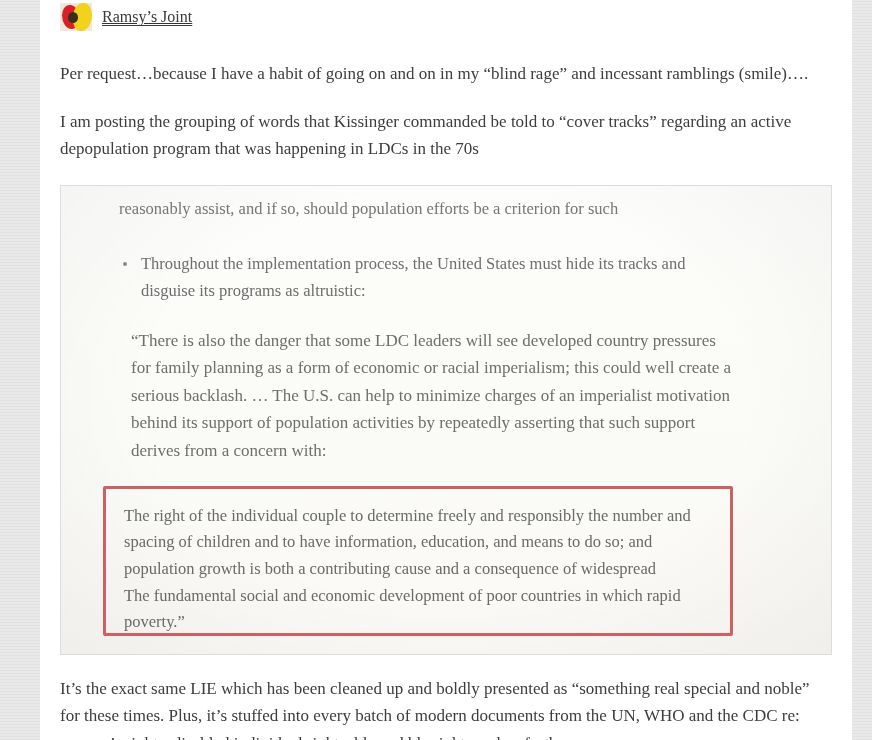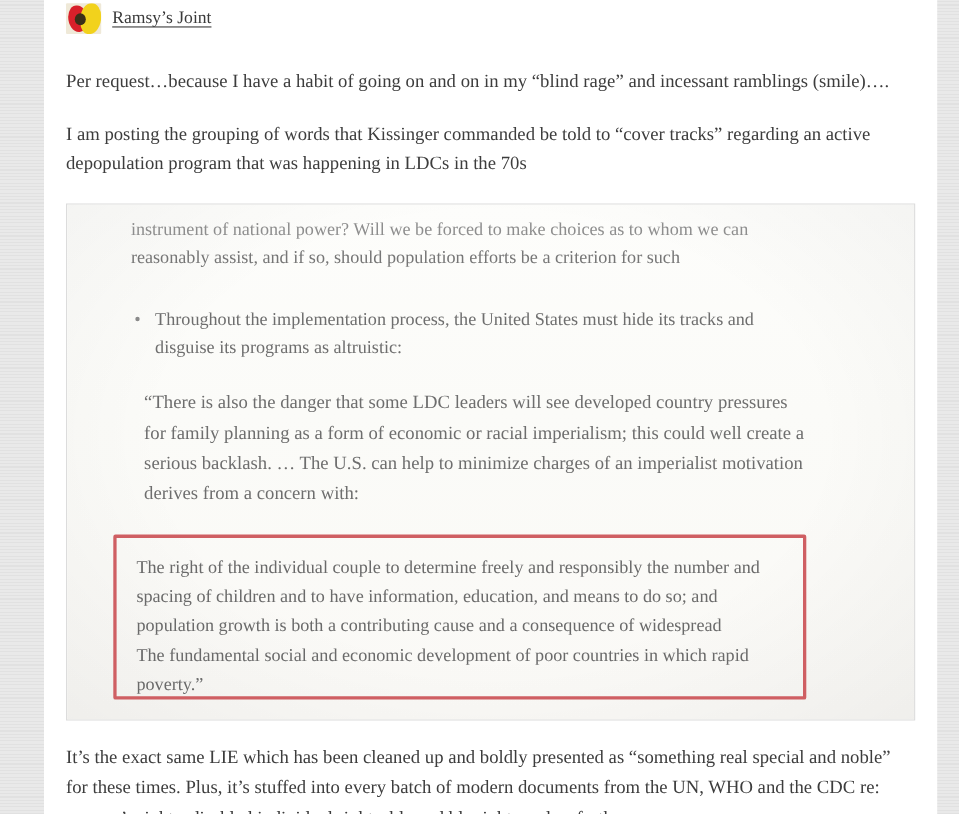--- a/index.html
+++ b/index.html
@@ -36,20 +36,21 @@
   .inner {
     padding: 0 20px 0 20px;
   }
 
   
   .byline {
     display: flex;
     align-items: center;
     padding-top: 2px;
     height: 30px;
+    text-decoration: underline;
   }
   .avatar {
     width: 32px;
     height: 28px;
     margin-right: 10px;
     position: relative;
     overflow: hidden;
     background: #efe9d8;
     border-radius: 1px;
     flex: 0 0 auto;
@@ -201,33 +202,33 @@
       </div>
 
       <p class="body-text first">Per request…because I have a habit of going on and on in my “blind rage” and incessant ramblings (smile)….</p>
 
       <p class="body-text">I am posting the grouping of words that Kissinger commanded be told to “cover tracks” regarding an active depopulation program that was happening in LDCs in the 70s</p>
 
       <div class="doc-figure">
         <div class="doc-scan">
 
           <div class="scan-text">
-            <div class="scan-line clipped">instrument of national power? Will we be forced to make choices as to whom we can</div>
             <div class="scan-line">reasonably assist, and if so, should population efforts be a criterion for such</div>
 
             <div class="bullet-block">
               <span class="bullet-dot"></span>
               <div class="bullet-text">Throughout the implementation process, the United States must hide its tracks and</div>
               <div class="bullet-text">disguise its programs as altruistic:</div>
             </div>
 
             <div class="quote-block">
               <div>“There is also the danger that some LDC leaders will see developed country pressures</div>
               <div>for family planning as a form of economic or racial imperialism; this could well create a</div>
               <div>serious backlash. … The U.S. can help to minimize charges of an imperialist motivation</div>
+              <div>behind its support of population activities by repeatedly asserting that such support</div>
               <div>derives from a concern with:</div>
             </div>
           </div>
 
           <div class="redbox">
             <div class="redbox-inner">
               <div>The right of the individual couple to determine freely and responsibly the number and</div>
               <div>spacing of children and to have information, education, and means to do so; and</div>
               <div>population growth is both a contributing cause and a consequence of widespread</div>
               <div>The fundamental social and economic development of poor countries in which rapid</div>

